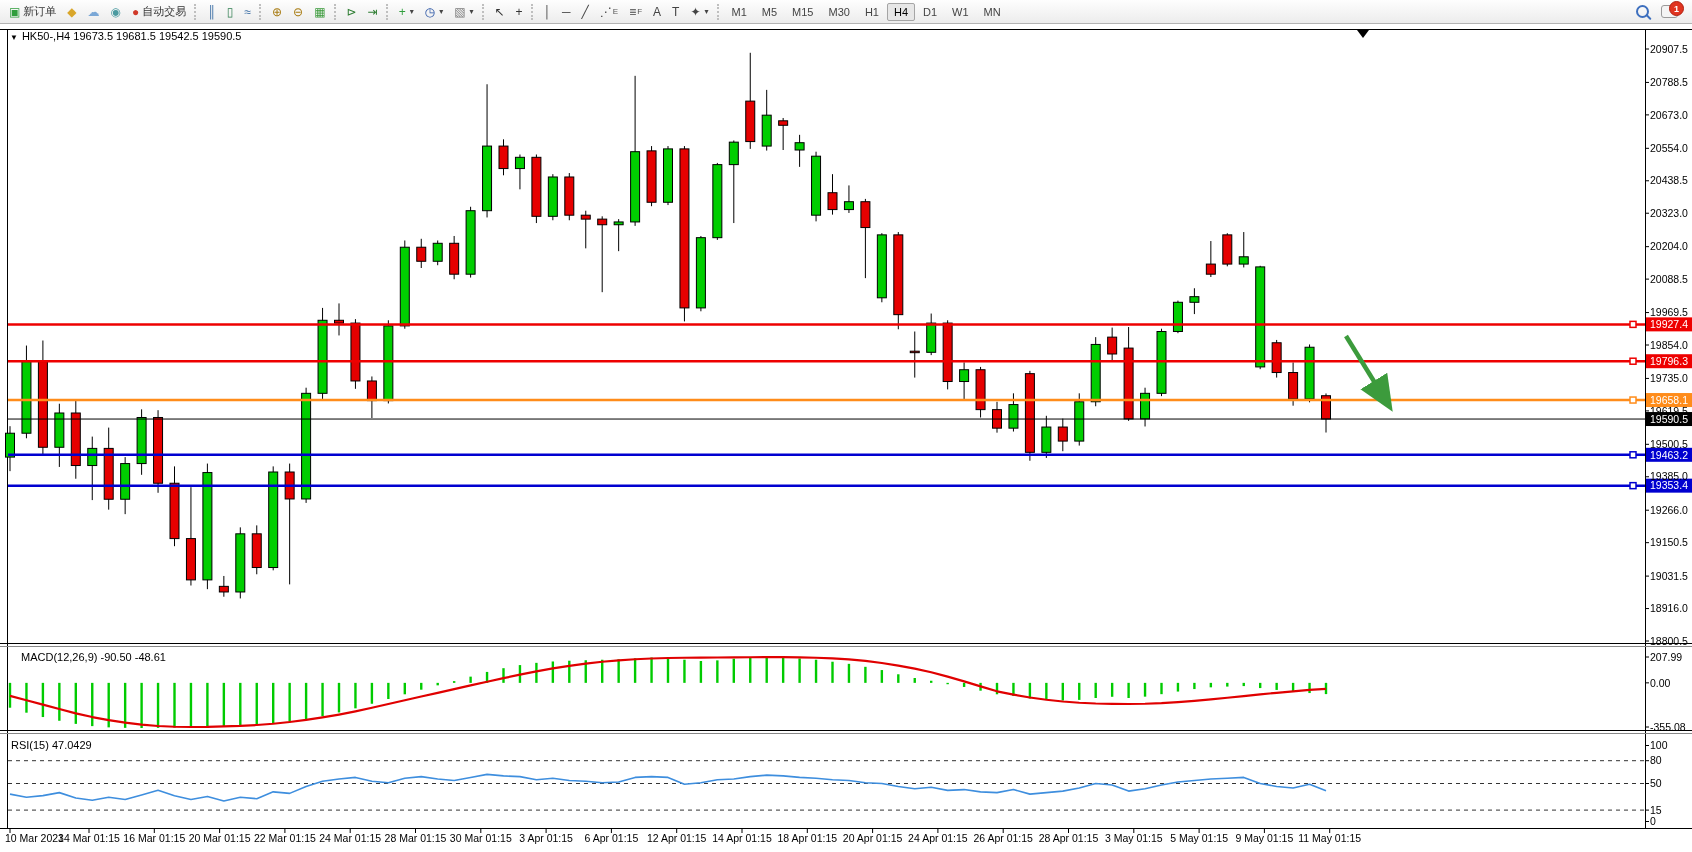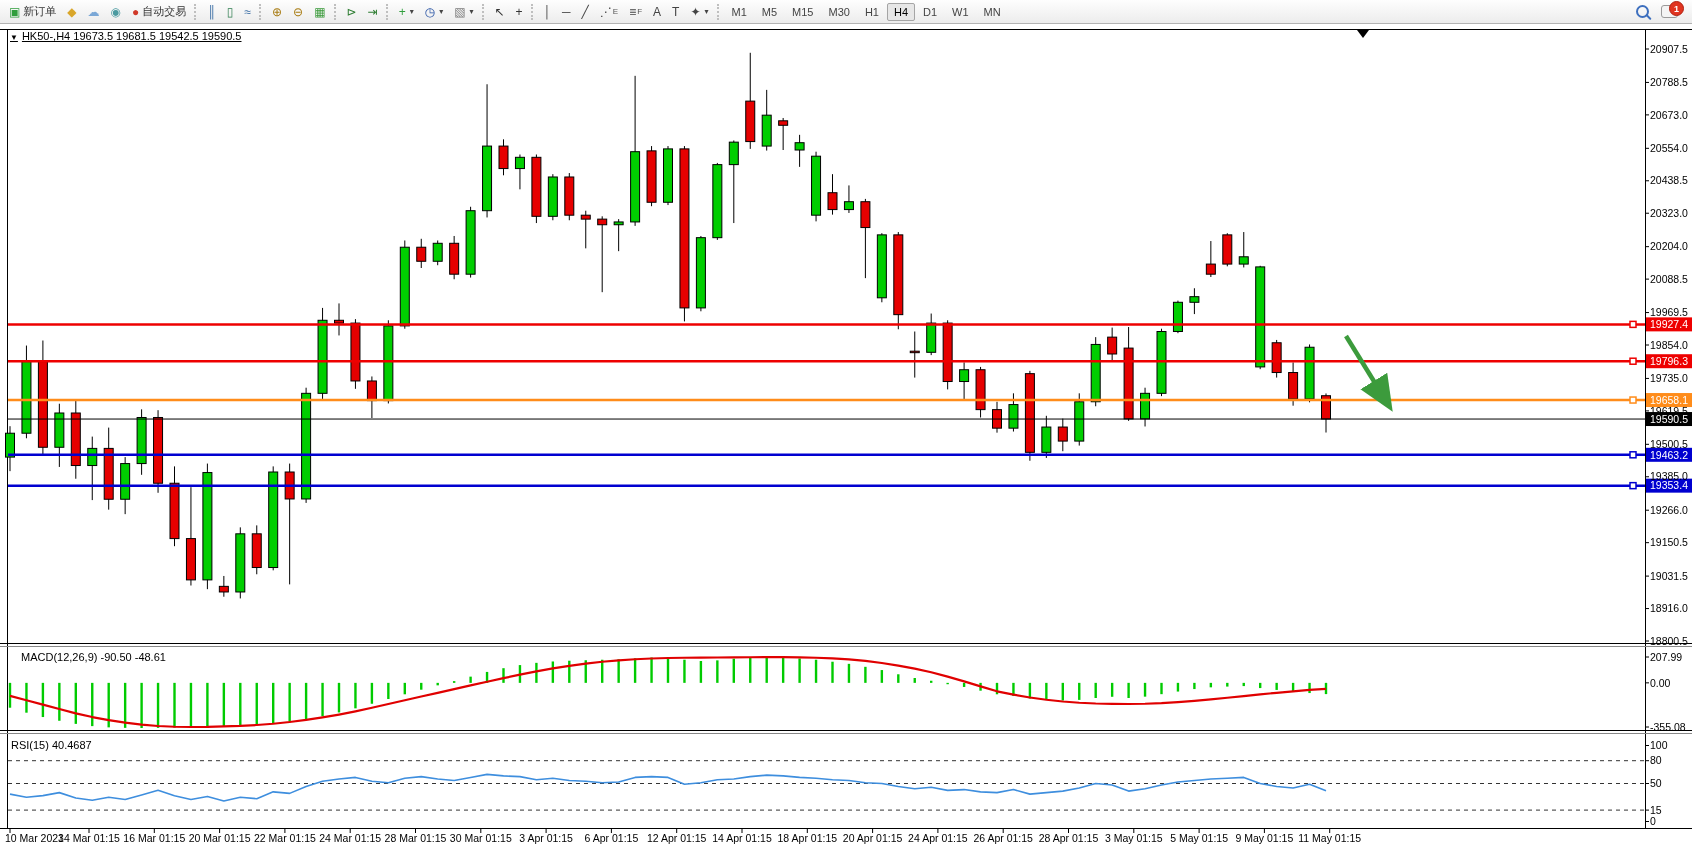--- a/index.html
+++ b/index.html
@@ -146,23 +146,23 @@
         <span class="icon-search"></span>
         <span class="icon-chat">
           <span class="badge">1</span>
         </span>
       </span>
     </div>
 
   <div class="edge-left"></div>
   <div class="edge-bottom"></div>
 
-  <div class="pane-label" style="left:10px;top:30px;text-decoration:underline;"><span class="tri">▼</span><span>HK50-,H4  19673.5 19681.5 19542.5 19590.5</span></div>
+  <div class="pane-label" style="left:10px;top:30px;"><span class="tri">▼</span><span>HK50-,H4  19673.5 19681.5 19542.5 19590.5</span></div>
   <div class="pane-label" style="left:21px;top:651px;"><span>MACD(12,26,9) -90.50 -48.61</span></div>
-  <div class="pane-label" style="left:11px;top:739px;"><span>RSI(15) 40.4687</span></div>
+  <div class="pane-label" style="left:11px;top:739px;"><span>RSI(15) 47.0429</span></div>
 
   <svg id="chart" width="1692" height="828" viewBox="0 24 1692 828">
       <rect x="0" y="24" width="1692" height="828" fill="#ffffff"></rect>
       <g stroke="#000000" stroke-width="1">
         <line x1="0" y1="29.5" x2="1692" y2="29.5"></line>
         <line x1="7.5" y1="29" x2="7.5" y2="828"></line>
         <line x1="1645.5" y1="29" x2="1645.5" y2="828"></line>
         <line x1="0" y1="643.5" x2="1692" y2="643.5"></line>
         <line x1="0" y1="646.5" x2="1692" y2="646.5" stroke="#888"></line>
         <line x1="0" y1="730.5" x2="1692" y2="730.5"></line>

